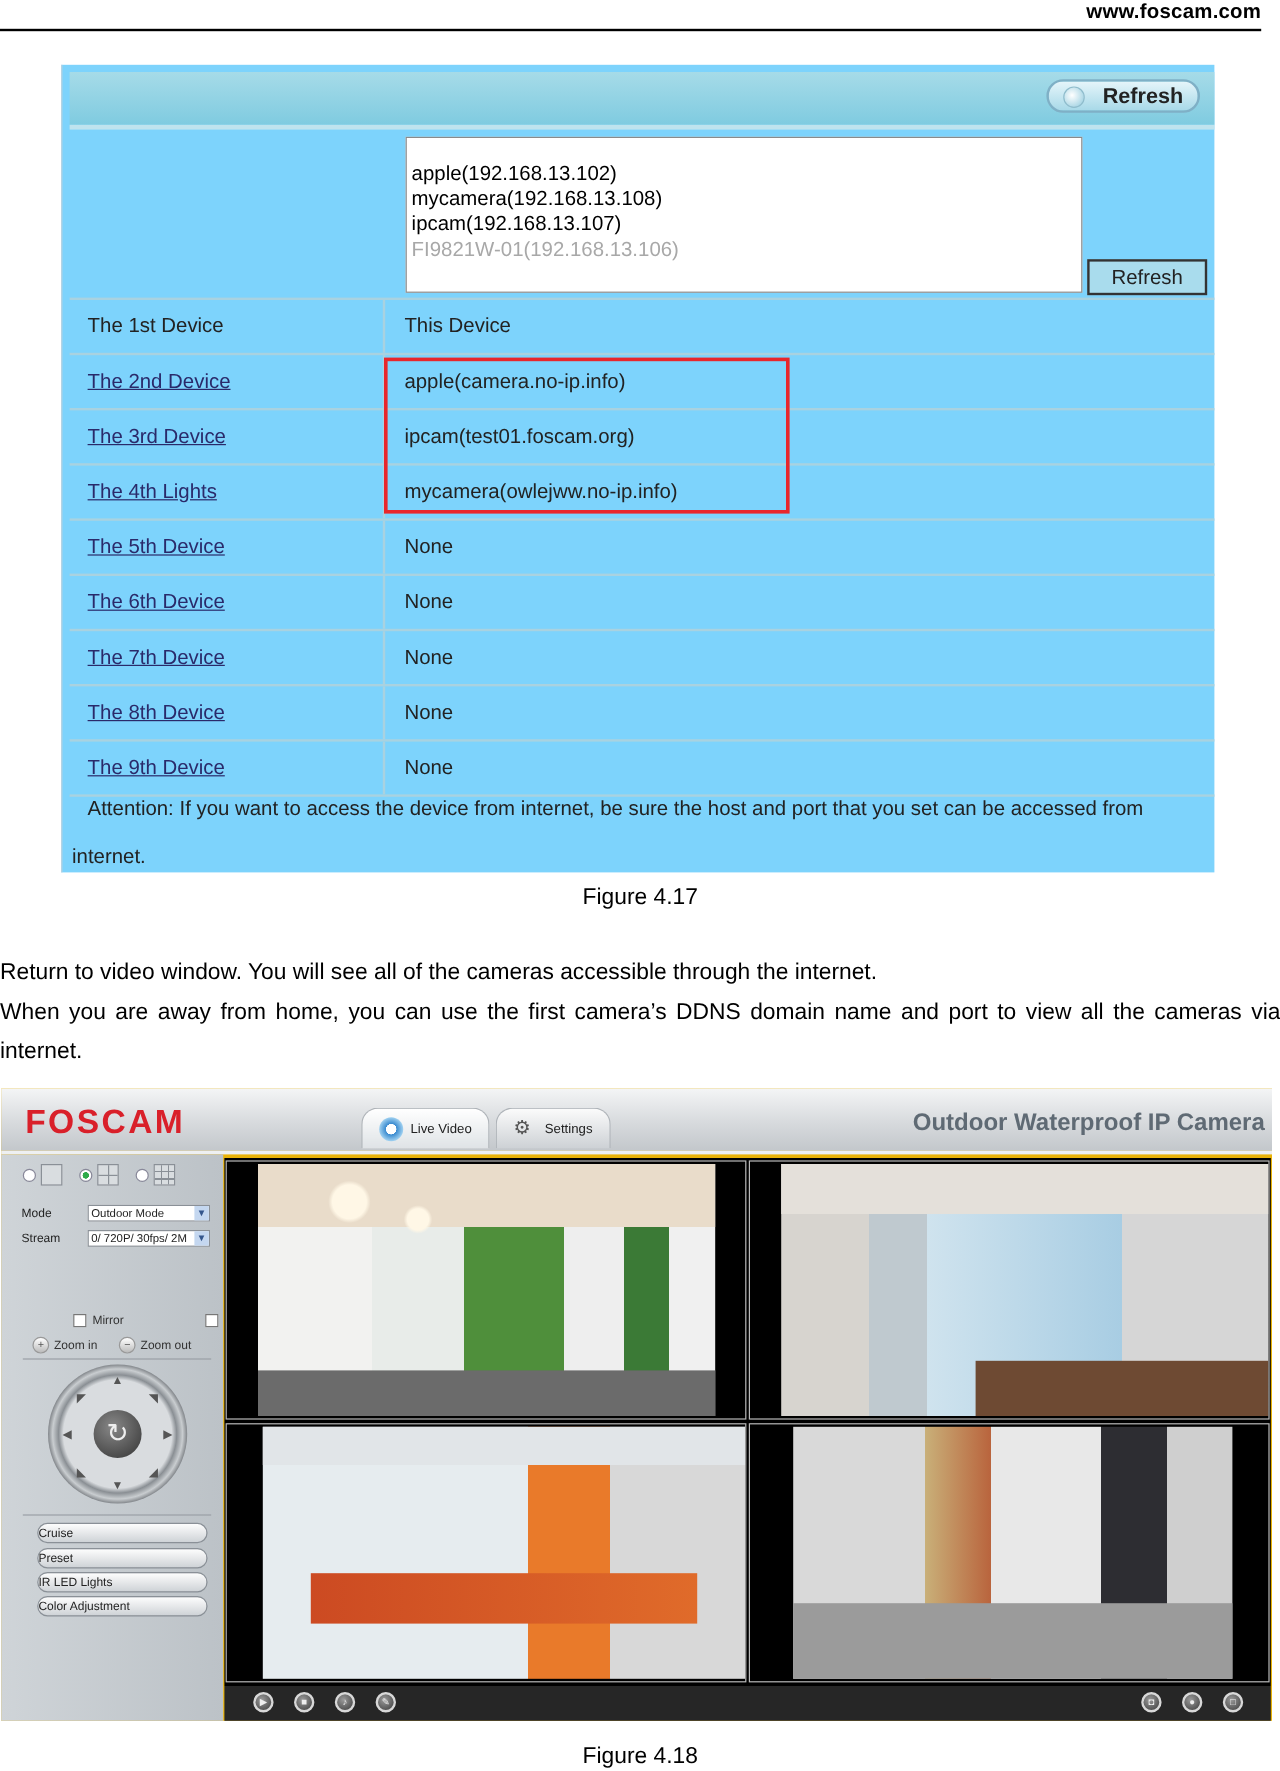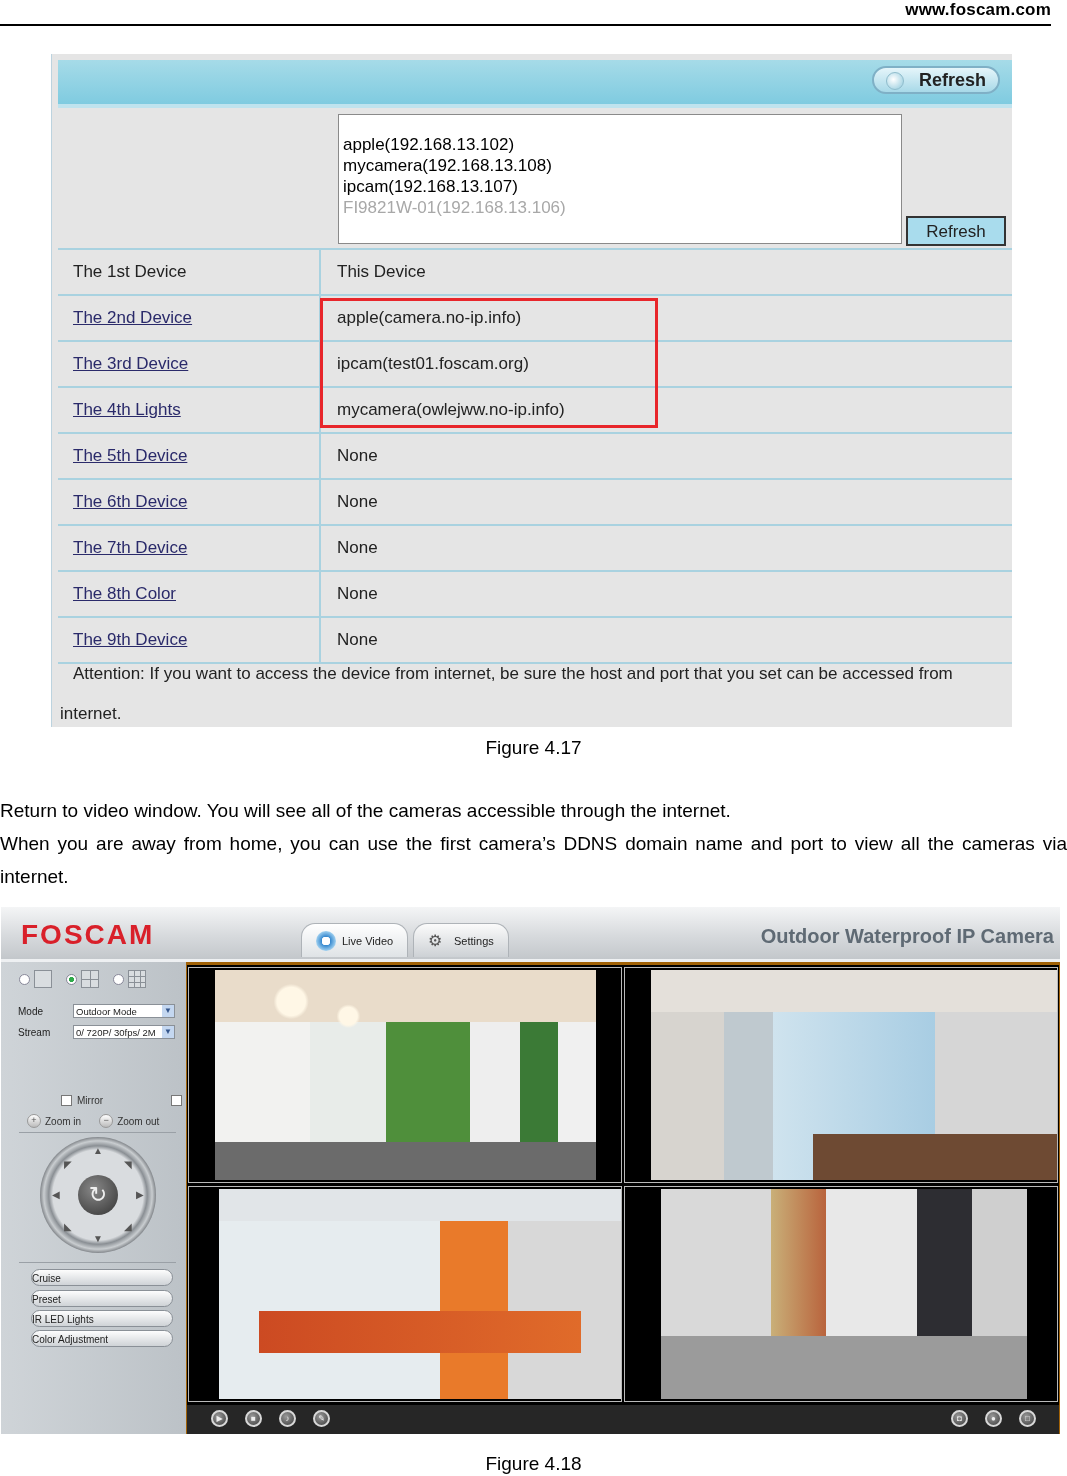--- a/index.html
+++ b/index.html
@@ -1,21 +1,21 @@
 <!DOCTYPE html>
 <html><head>
 <meta charset="utf-8">
 <style>
   html, body { margin:0; padding:0; background:#ffffff; }
   body { width:1067px; height:1476px; position:relative; font-family:"Liberation Sans", sans-serif; color:#000; overflow:hidden; }
   .site-header { position:absolute; top:0; right:16px; left:0; height:24px; border-bottom:2px solid #000; }
   .site-url { position:absolute; right:0; top:0; font-weight:bold; font-size:17px; letter-spacing:0.2px; }
 
   
-  .fig1 { position:absolute; left:51px; top:54px; width:960px; height:673px; background:#e5e5e5; border-left:1px solid #bcd3df; }
+  .fig1 { position:absolute; left:51px; top:54px; width:960px; height:673px; background:#7dd3fc; border-left:1px solid #bcd3df; }
   .fig1-top { position:absolute; left:6px; top:6px; right:0; height:44px;
     background:linear-gradient(#a6dbe8, #7fcbe0); border-bottom:4px solid #bfe3ee; }
   .round-refresh { position:absolute; right:12px; top:6px; height:28px; width:128px; border-radius:15px;
     border:2px solid #7fb0c6; background:linear-gradient(#e5f5fa,#a8d9e8); box-sizing:border-box;
     display:flex; align-items:center; justify-content:flex-end; padding-right:12px; font-weight:bold; font-size:18px; color:#222; }
   .round-refresh .ic { position:absolute; left:12px; top:4px; width:16px; height:16px; border-radius:50%;
     background:radial-gradient(circle at 40% 40%, #ffffff, #8fc9dc); border:1px solid #8fbccc; }
   .tbl { position:absolute; left:6px; top:56px; right:0; }
   .row { position:relative; height:44px; border-bottom:2px solid #a9d2e0; display:flex; }
   .row .c1 { width:263px; border-right:2px solid #a9d2e0; padding-left:15px; display:flex; align-items:center; font-size:17px; color:#222; box-sizing:border-box; }
@@ -30,21 +30,21 @@
   .attn { position:absolute; left:0; top:600px; right:0; font-size:17px; color:#222; line-height:40px; }
   .attn .l1 { padding-left:21px; }
   .attn .l2 { padding-left:8px; }
   .caption { position:absolute; width:100%; text-align:center; font-size:19px; }
 
   .para { position:absolute; left:0; right:0; font-size:19px; line-height:33px; }
   .para p { margin:0; }
   .justify { text-align:justify; text-align-last:left; }
 
   
-  .fig2 { position:absolute; left:1px; top:907px; width:1059px; height:527px; background:#a16207; }
+  .fig2 { position:absolute; left:1px; top:907px; width:1059px; height:527px; background:#eab308; }
   .app-head { position:absolute; left:0; top:0; right:0; height:52px; background:linear-gradient(#f4f5f6,#d7dadd 55%,#c3c7cb); border-bottom:3px solid #eef0f2; }
   .logo { position:absolute; left:20px; top:12px; font-weight:bold; font-size:28px; letter-spacing:2px; color:#d9202a; }
   .tab { position:absolute; top:16px; height:34px; border-radius:14px 14px 0 0; background:linear-gradient(#fbfbfb,#cdd1d5); border:1px solid #aeb3b8; border-bottom:none; font-size:11px; display:flex; align-items:center; gap:6px; padding:0 14px; box-sizing:border-box; color:#222; }
   .tab.active { background:linear-gradient(#ffffff,#dfe3e6); }
   .tab .cam { width:20px; height:20px; border-radius:50%; background:radial-gradient(circle,#fff 30%,#3a8bd0 32%,#9fd0f0 70%); }
   .tab .gear { width:20px; height:14px; color:#555; font-size:16px; line-height:14px; }
   .product { position:absolute; right:6px; top:18px; font-weight:bold; font-size:20px; color:#5f6a74; }
   .side { position:absolute; left:0; top:55px; width:185px; bottom:0; background:linear-gradient(90deg,#cfd4d8,#bcc2c7); }
   .layouts { position:absolute; left:18px; top:8px; display:flex; gap:14px; align-items:center; }
   .lay { display:flex; align-items:center; gap:4px; }
@@ -157,21 +157,21 @@
       <div class="c2">None</div>
     </div>
     <div class="row">
       <div class="c1">
           <a>The 7th Device</a>
         </div>
       <div class="c2">None</div>
     </div>
     <div class="row">
       <div class="c1">
-          <a>The 8th Color</a>
+          <a>The 8th Device</a>
         </div>
       <div class="c2">None</div>
     </div>
     <div class="row">
       <div class="c1">
           <a>The 9th Device</a>
         </div>
       <div class="c2">None</div>
     </div>
   </div>

